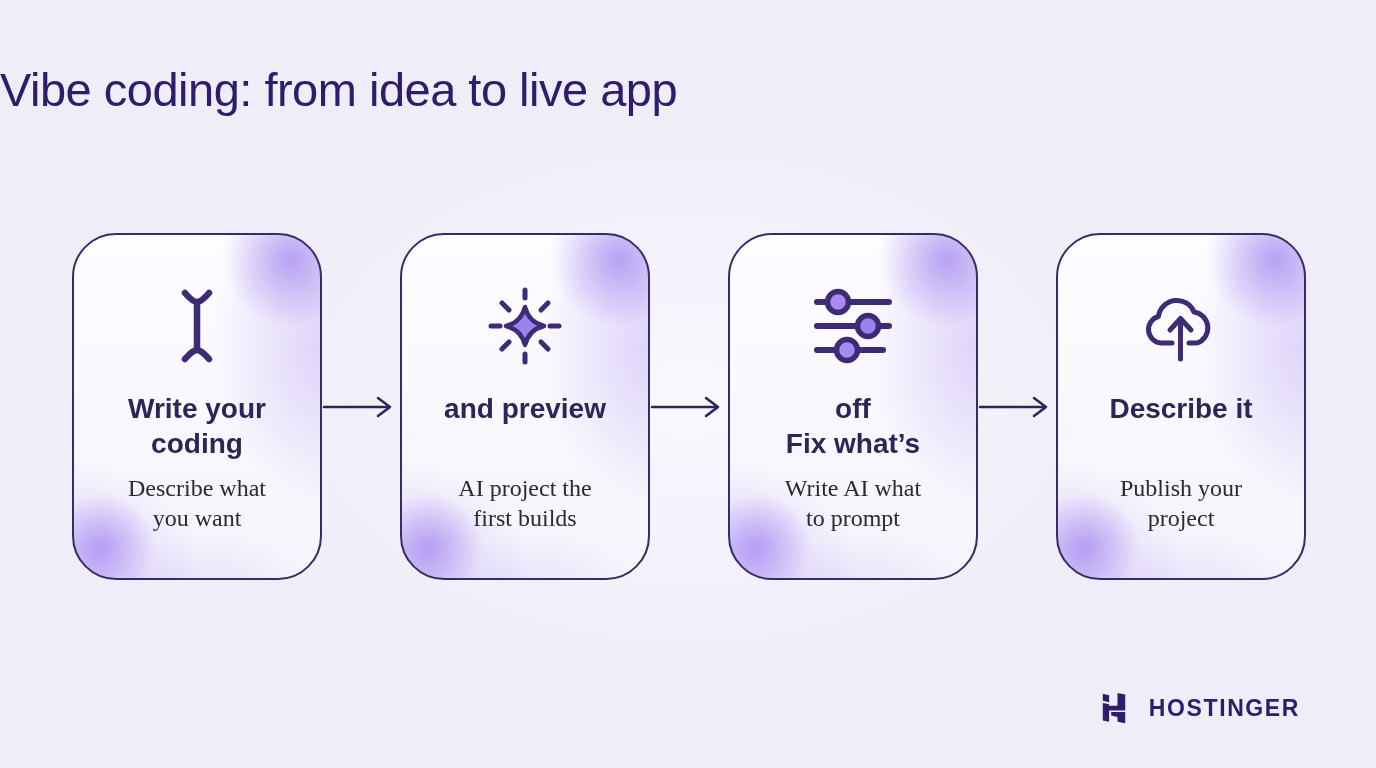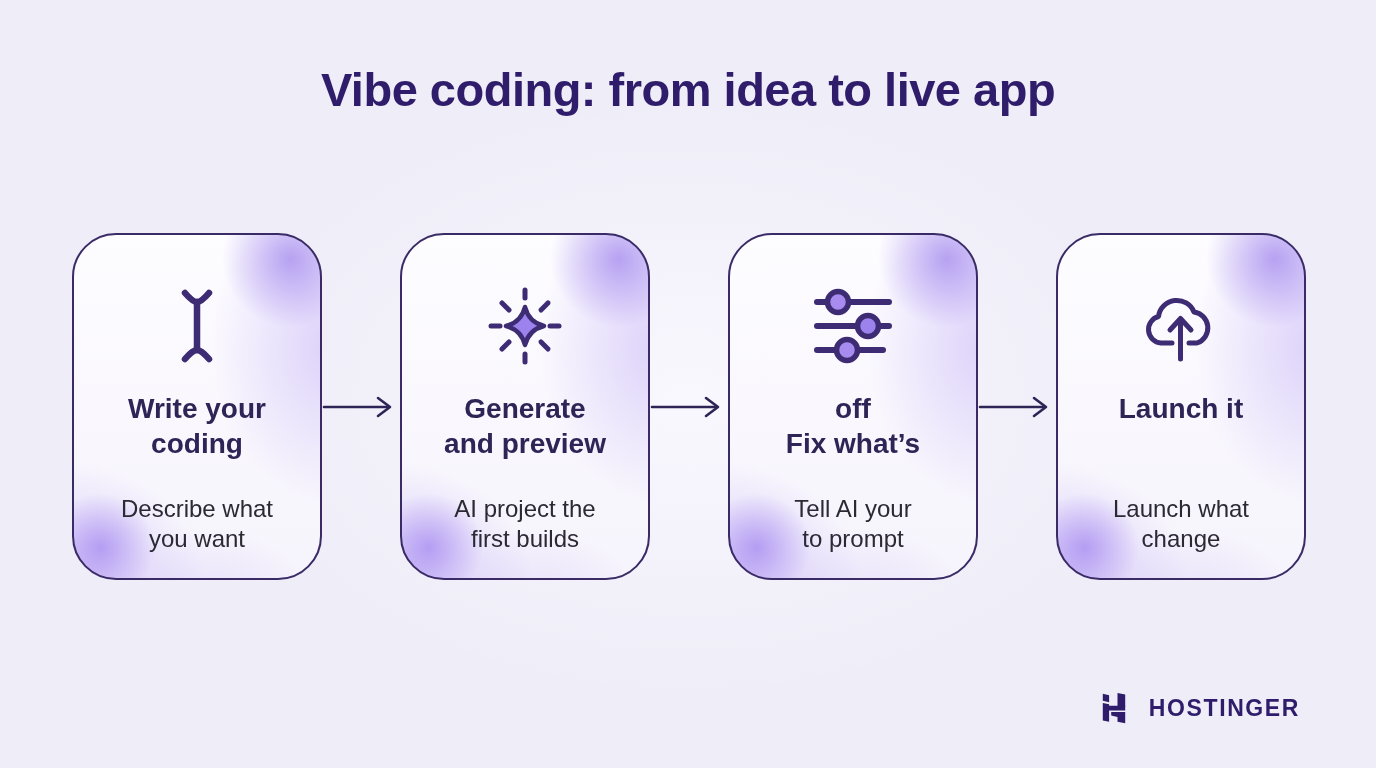--- a/index.html
+++ b/index.html
@@ -11,23 +11,22 @@
   .canvas {
     position: relative;
     width: 1376px; height: 768px;
     background:
       radial-gradient(700px 450px at 50% 52%, rgba(250,249,255,0.9) 0%, rgba(250,249,255,0) 70%),
       #eeedf8;
   }
   .title {
     position: absolute;
     top: 62px; left: 0; right: 0;
-    text-align: center;
     font-size: 47px;
-    font-weight: 700;
+    font-weight: 400;
     letter-spacing: -0.5px;
     color: #2f1c6a;
   }
   .flow-row {
     position: absolute;
     top: 233px; left: 72px;
     display: flex;
     align-items: flex-start;
   }
   .step-card {
@@ -55,26 +54,27 @@
   .step-heading {
     margin-top: 22px;
     height: 70px;
     text-align: center;
     font-size: 28px;
     font-weight: 600;
     line-height: 35px;
     color: #2f2456;
   }
   .step-sub {
-    margin-top: 33px;
+    margin-top: 12px;
     text-align: center;
     font-size: 24px;
     font-weight: 400;
     line-height: 30px;
     color: #2b2933;
+    font-family: Liberation Serif, serif;
   }
   .line { display: block; }
   .arrow-cell {
     width: 78px;
     flex: none;
     display: flex;
     justify-content: center;
     margin-top: 160px;
   }
   .footer-logo {
@@ -137,21 +137,20 @@
             <line x1="8" y1="42" x2="17" y2="42"></line>
             <line x1="67" y1="42" x2="76" y2="42"></line>
             <line x1="19" y1="19" x2="26" y2="26"></line>
             <line x1="58" y1="26" x2="65" y2="19"></line>
             <line x1="19" y1="65" x2="26" y2="58"></line>
             <line x1="58" y1="58" x2="65" y2="65"></line>
           </g>
         </svg>
       </div>
       <div class="step-heading">
-        <span class="line">Generate</span>
         <span class="line">and preview</span>
       </div>
       <div class="step-sub">
         <span class="line">AI project the</span>
         <span class="line">first builds</span>
       </div>
     </div>
 
     <div class="arrow-cell">
       <svg width="78" height="28" viewBox="0 0 78 28" fill="none" stroke="#2f2456" stroke-width="2.6" stroke-linecap="round" stroke-linejoin="round">
@@ -171,47 +170,47 @@
           <circle cx="28" cy="16" r="10.5" fill="#a78bef" stroke-width="5.5"></circle>
           <circle cx="58" cy="40" r="10.5" fill="#9b82ec" stroke-width="5.5"></circle>
           <circle cx="37" cy="64" r="10.5" fill="#a78bef" stroke-width="5.5"></circle>
         </svg>
       </div>
       <div class="step-heading">
         <span class="line">off</span>
         <span class="line">Fix what’s</span>
       </div>
       <div class="step-sub">
-        <span class="line">Tell AI your</span>
+        <span class="line">Write AI what</span>
         <span class="line">to prompt</span>
       </div>
     </div>
 
     <div class="arrow-cell">
       <svg width="78" height="28" viewBox="0 0 78 28" fill="none" stroke="#2f2456" stroke-width="2.6" stroke-linecap="round" stroke-linejoin="round">
         <line x1="2" y1="14" x2="65" y2="14"></line>
         <polyline points="56,5 68,14 56,23"></polyline>
       </svg>
     </div>
 
     <div class="step-card">
       <div class="icon-area">
         <svg width="84" height="82" viewBox="0 0 84 82" fill="none" stroke="#3d2b73" stroke-width="5" stroke-linecap="round" stroke-linejoin="round">
           <path d="M33 58 H22 A13.5 13.5 0 0 1 19.5 31.5 A18.5 18.5 0 0 1 55 27 A16 16 0 0 1 58 58 H50"></path>
           <path d="M41.5 74 L41.5 35"></path>
           <path d="M31 45 L41.5 33.5 L52 45"></path>
         </svg>
       </div>
       <div class="step-heading">
-        <span class="line">Launch it</span>
+        <span class="line">Describe it</span>
         <span class="line"></span>
       </div>
       <div class="step-sub">
-        <span class="line">Launch what</span>
-        <span class="line">change</span>
+        <span class="line">Publish your</span>
+        <span class="line">project</span>
       </div>
     </div>
 
   </div>
 
   <div class="footer-logo">
     <svg width="28" height="31" viewBox="0 0 40 44" fill="#2f1c6a">
       <polygon points="4,1 13,3 13,13 4,11"></polygon>
       <polygon points="4,14 13,16 13,18 36,18 36,25 13,25 13,41 4,39"></polygon>
       <polygon points="25,0 36,2 36,19 25,19"></polygon>

